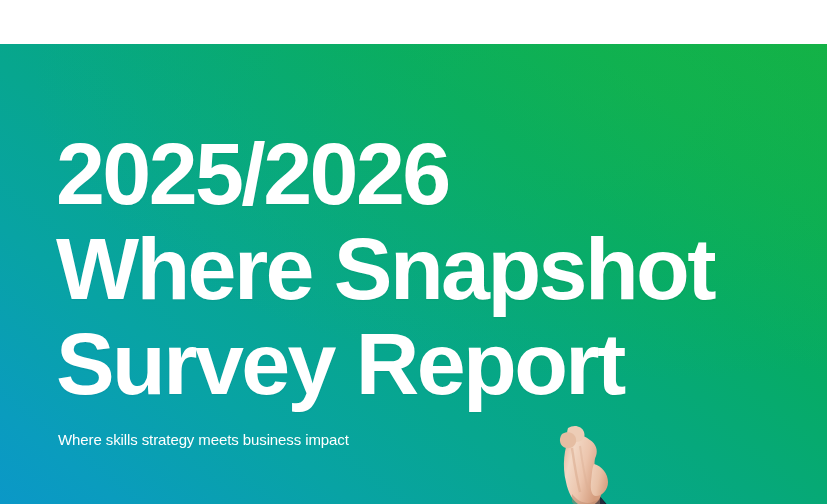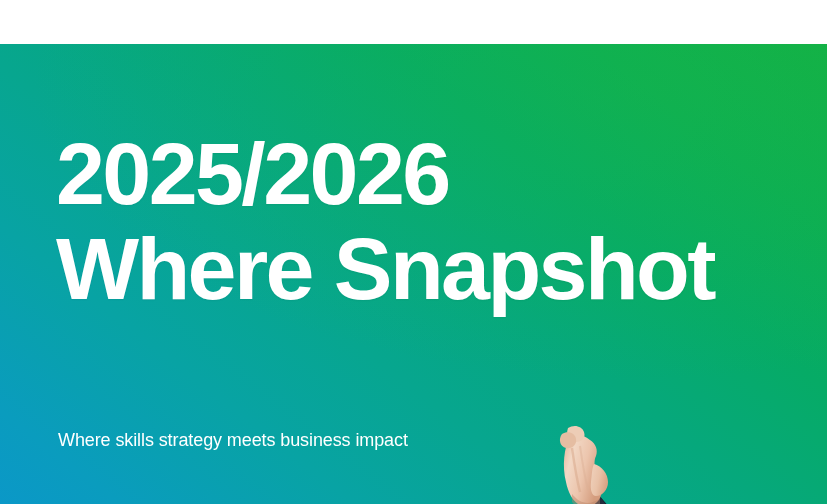--- a/index.html
+++ b/index.html
@@ -57,21 +57,21 @@
     text-shadow: 0 1px 2px rgba(0,0,0,0.05);
   }
 
   .subtitle {
     position: absolute;
     left: 58px;
     top: 381px;
     z-index: 5;
     color: #ffffff;
     font-weight: 400;
-    font-size: 18px;
+    font-size: 15px;
     line-height: 30px;
     letter-spacing: -0.1px;
     white-space: nowrap;
     margin: 0;
   }
 
   
   #hand-figure {
     position: absolute;
     left: 520px;
@@ -84,20 +84,21 @@
   #hand-figure svg { display: block; width: 100%; height: 100%; }
 </style>
 </head>
 <body>
 
 <div id="cover">
 
   <div class="headline">
     <div class="headline-line">2025/2026</div>
     <div class="headline-line">Where Snapshot</div>
+    <div class="headline-line">Survey Report</div>
   </div>
 
   <div class="subtitle">Where skills strategy meets business impact</div>
 
   <div id="hand-figure">
     <svg viewBox="0 0 180 134" xmlns="http://www.w3.org/2000/svg">
       <defs>
         <linearGradient id="skinGrad" x1="0" y1="0" x2="1" y2="0.5">
           <stop offset="0%" stop-color="#e2b094"></stop>
           <stop offset="28%" stop-color="#f2d8c5"></stop>

